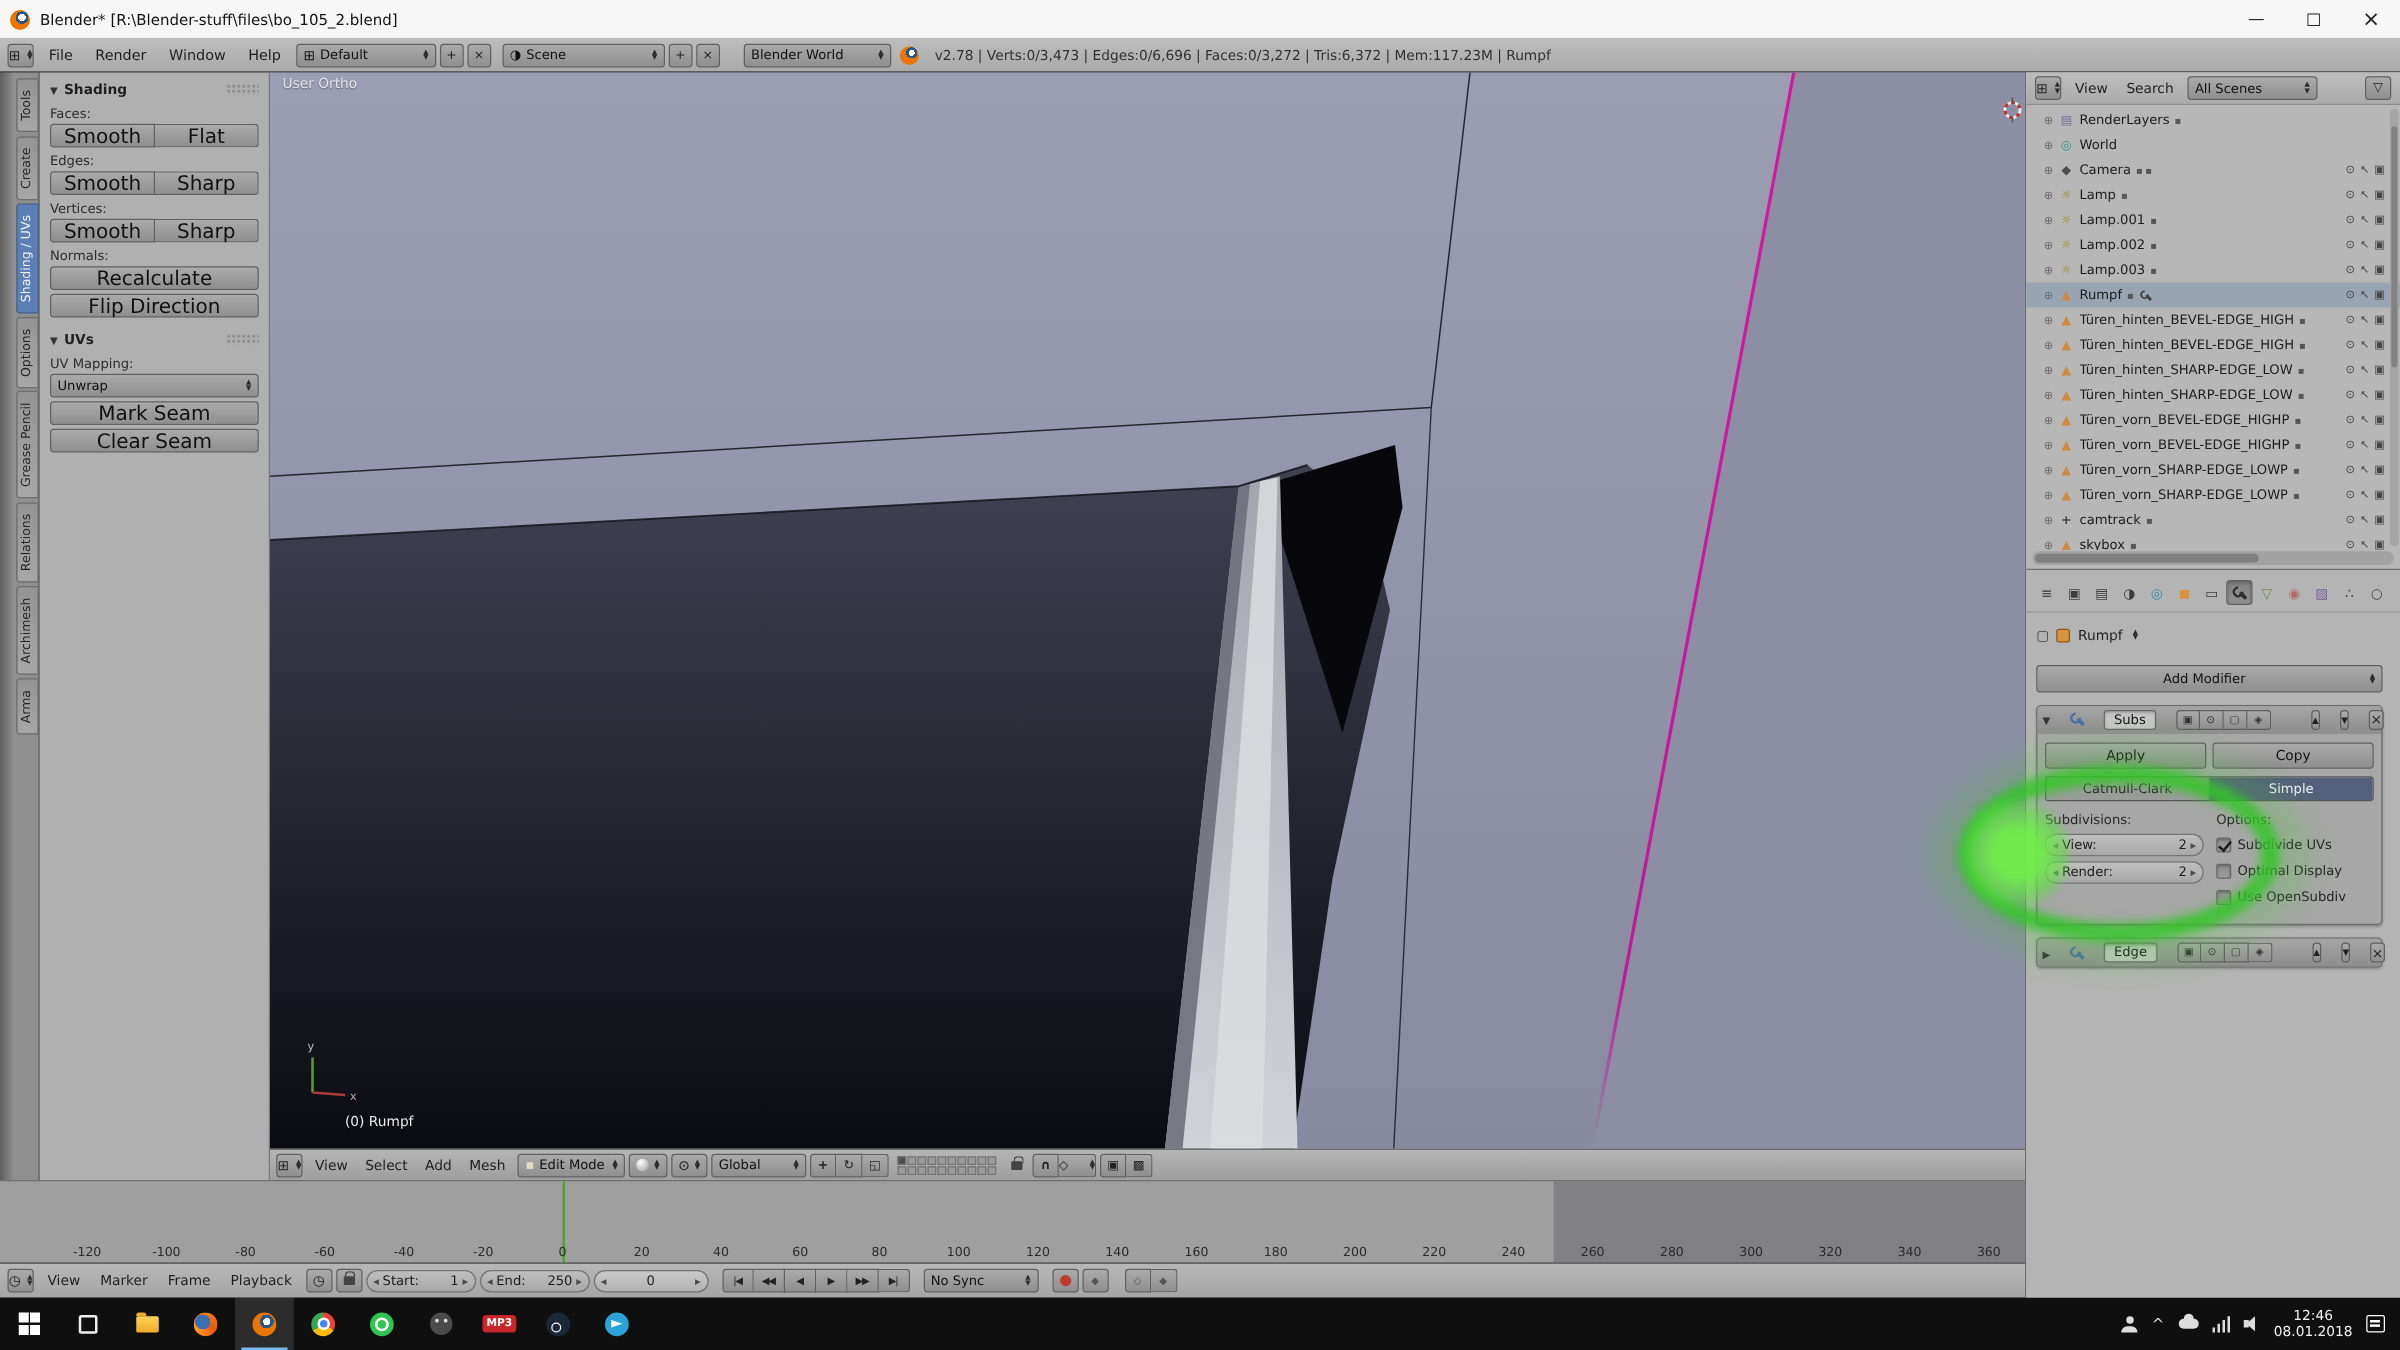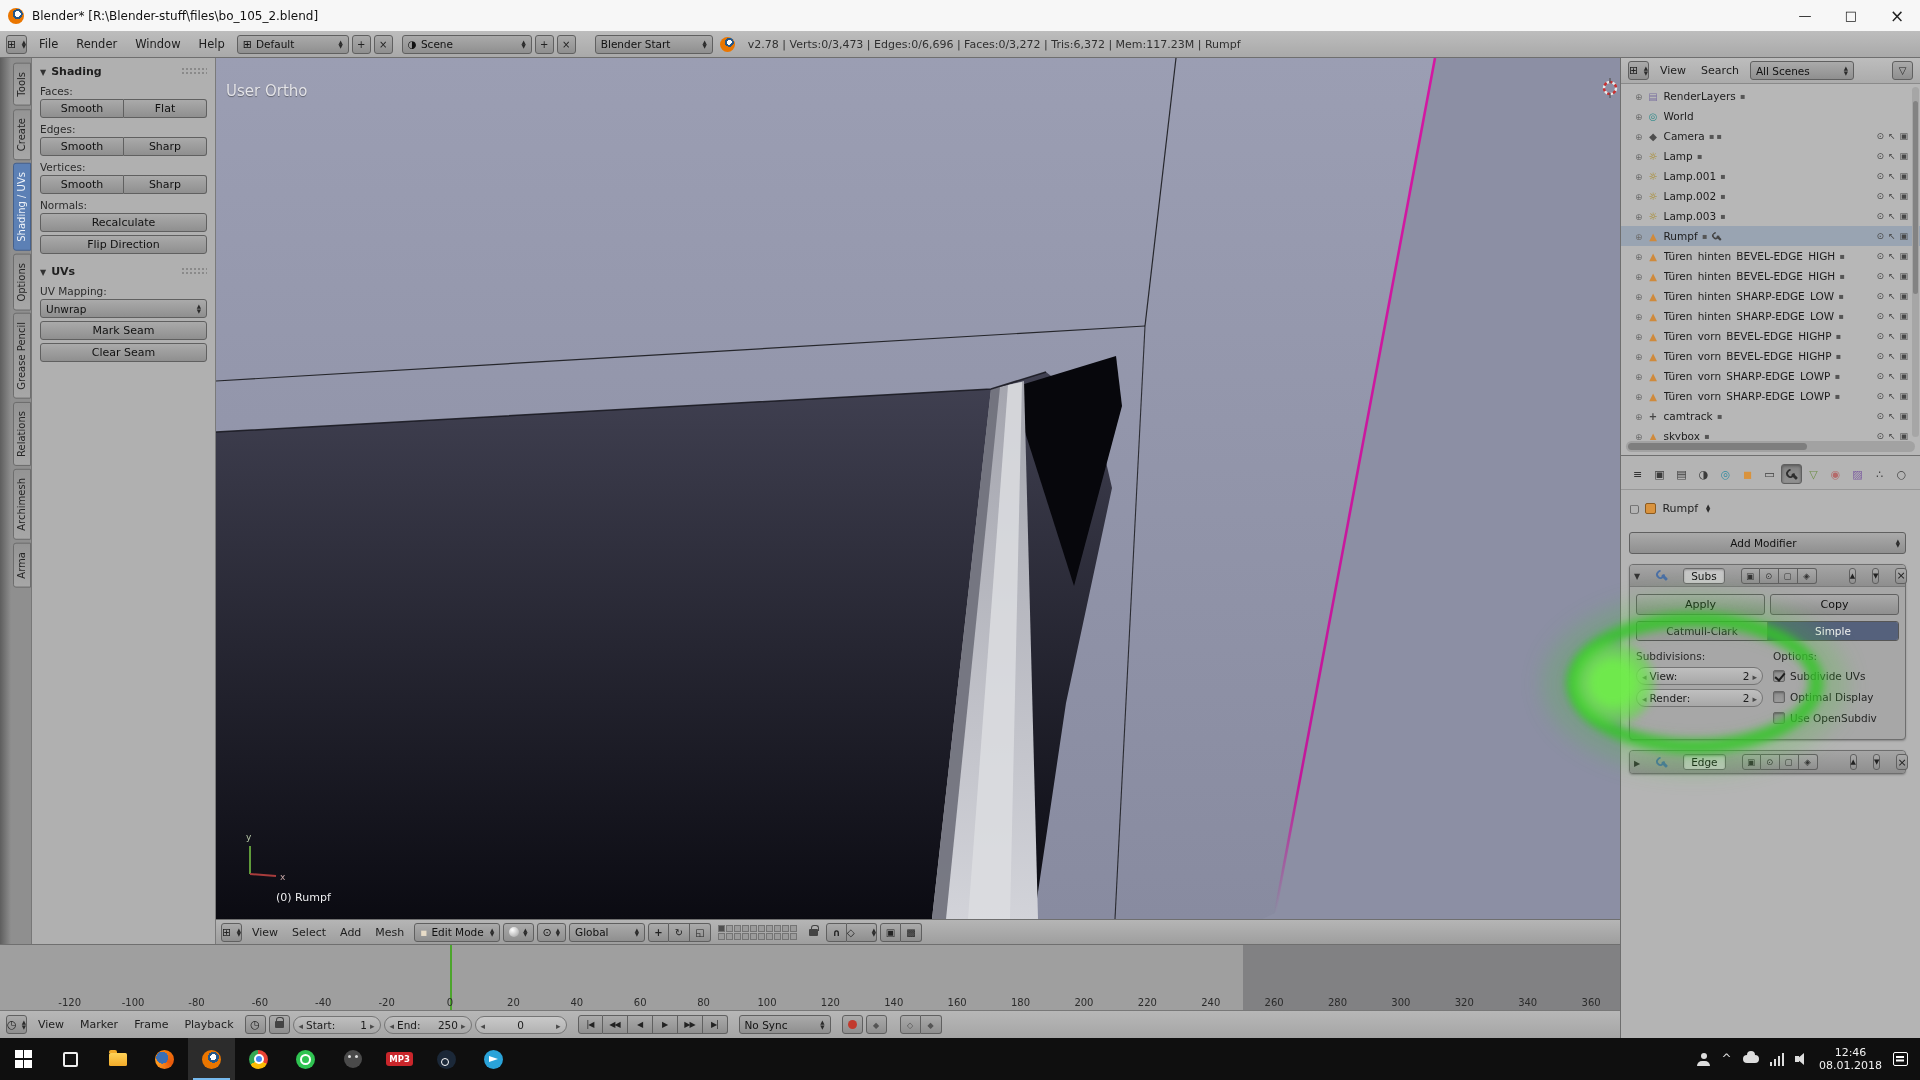--- a/index.html
+++ b/index.html
@@ -7,21 +7,21 @@
 body{font-family:"DejaVu Sans","Liberation Sans",sans-serif;font-size:11px;color:#1a1a1a;background:#000;position:relative}
 
 
 .titlebar{height:31px;background:#f7f7f7;display:flex;align-items:center;padding-left:8px;gap:8px;font-size:12px;color:#111}
 .tb-appicon{width:16px;height:16px;border-radius:50%;background:radial-gradient(circle at 60% 38%,#fff 0 3px,#265787 3px 5px,#ea7600 5px)}
 .win-controls{margin-left:auto;display:flex;height:100%}
 .win-btn{width:46px;display:flex;align-items:center;justify-content:center;font-size:13px;color:#222}
 .icon-min::before{content:"—"}.icon-max::before{content:"□"}.icon-close::before{content:"×";font-size:17px}
 
 
-.btn{height:19px;background:linear-gradient(#aaa,#8f8f8f);border:1px solid #606060;border-radius:3px;display:flex;align-items:center;justify-content:center;font-size:11px;color:#111;white-space:nowrap}
+.btn{height:19px;background:linear-gradient(#aaa,#8f8f8f);border:1px solid #606060;border-radius:3px;display:flex;align-items:center;justify-content:center;font-size:16px;color:#111;white-space:nowrap}
 .dd{height:19px;background:linear-gradient(#aaa,#8f8f8f);border:1px solid #606060;border-radius:3px;display:flex;align-items:center;gap:4px;padding:0 5px;font-size:10.5px;color:#111;white-space:nowrap}
 .arrs{margin-left:auto;display:flex;flex-direction:column;align-items:center;color:#2a2a2a}
 .arrs::before{content:"▲";font-size:5.5px;line-height:4.5px}
 .arrs::after{content:"▼";font-size:5.5px;line-height:4.5px}
 .iconbtn{width:21px;height:19px;background:linear-gradient(#aaa,#8f8f8f);border:1px solid #606060;border-radius:3px;display:flex;align-items:center;justify-content:center;font-size:10px;color:#222}
 .stepper{height:18px;background:linear-gradient(#bfbfbf,#a7a7a7);border:1px solid #757575;border-radius:9px;display:flex;align-items:center;padding:0 5px;font-size:10.5px;color:#1c1c1c;gap:3px}
 .sarr-l::before{content:"◂";font-size:9px;color:#4a4a4a}
 .sarr-r::before{content:"▸";font-size:9px;color:#4a4a4a}
 .sp{flex:1}
 .tri-open::before{content:"▼";font-size:8px;color:#333}
@@ -59,21 +59,21 @@
 .btnrow .btn:first-child{border-top-right-radius:0;border-bottom-right-radius:0}
 .btnrow .btn+.btn{border-left:none;border-top-left-radius:0;border-bottom-left-radius:0}
 .vstack .btn,.vstack .dd{margin-bottom:3px}
 .shelf-spacer{flex:1}
 .redo-panel{margin-bottom:160px}
 
 
 .vp{flex:1;position:relative;background:#8f92a7;min-width:0}
 .vp-canvas{position:absolute;left:0;top:0;right:0;bottom:25px}
 .vp-canvas svg{width:100%;height:100%;display:block}
-.vp-label{position:absolute;left:10px;top:24px;color:#e4e4e8;font-size:15px;text-shadow:0 1px 1px rgba(0,0,0,.4)}
+.vp-label{position:absolute;left:10px;top:2px;color:#e4e4e8;font-size:11px;text-shadow:0 1px 1px rgba(0,0,0,.4)}
 .vp-objinfo{position:absolute;left:60px;bottom:40px;color:#ededf0;font-size:11px;text-shadow:0 1px 1px rgba(0,0,0,.5)}
 .vp-header{position:absolute;left:0;right:0;bottom:0;height:25px;background:linear-gradient(#b5b5b5,#9e9e9e);border-top:1px solid #6f6f6f;display:flex;align-items:center;padding:0 5px;gap:3px;font-size:11px}
 .vp-header .menu-item{padding:3px 7px;font-size:11px}
 .sphere{width:10px;height:10px;border-radius:50%;background:radial-gradient(circle at 35% 30%,#fff,#9a9a9a)}
 .g-pivot::before{content:"⊙";font-size:11px}
 .g-cube::before{content:"▪";color:#e8dcc8}
 .g-translate::before{content:"+";font-weight:bold}
 .g-rotate::before{content:"↻"}
 .g-scale::before{content:"◱"}
 .g-magnet::before{content:"∩";font-weight:bold}
@@ -262,21 +262,21 @@
   <div class="iconbtn sq">+</div>
   <div class="iconbtn sq">×</div>
   <div class="dd" style="width:130px;margin-left:6px">
       <span class="g-scene"></span>
       <span>Scene</span>
       <span class="arrs"></span>
     </div>
   <div class="iconbtn sq">+</div>
   <div class="iconbtn sq">×</div>
   <div class="dd" style="width:118px;margin-left:16px">
-      <span>Blender Start</span>
+      <span>Blender World</span>
       <span class="arrs"></span>
     </div>
   <span class="blender-ball"></span>
   <span class="stats">v2.78 | Verts:0/3,473 | Edges:0/6,696 | Faces:0/3,272 | Tris:6,372 | Mem:117.23M | Rumpf</span>
 </div>
 
 <div class="content">
   <div class="left">
     <div class="editor-row">
 

